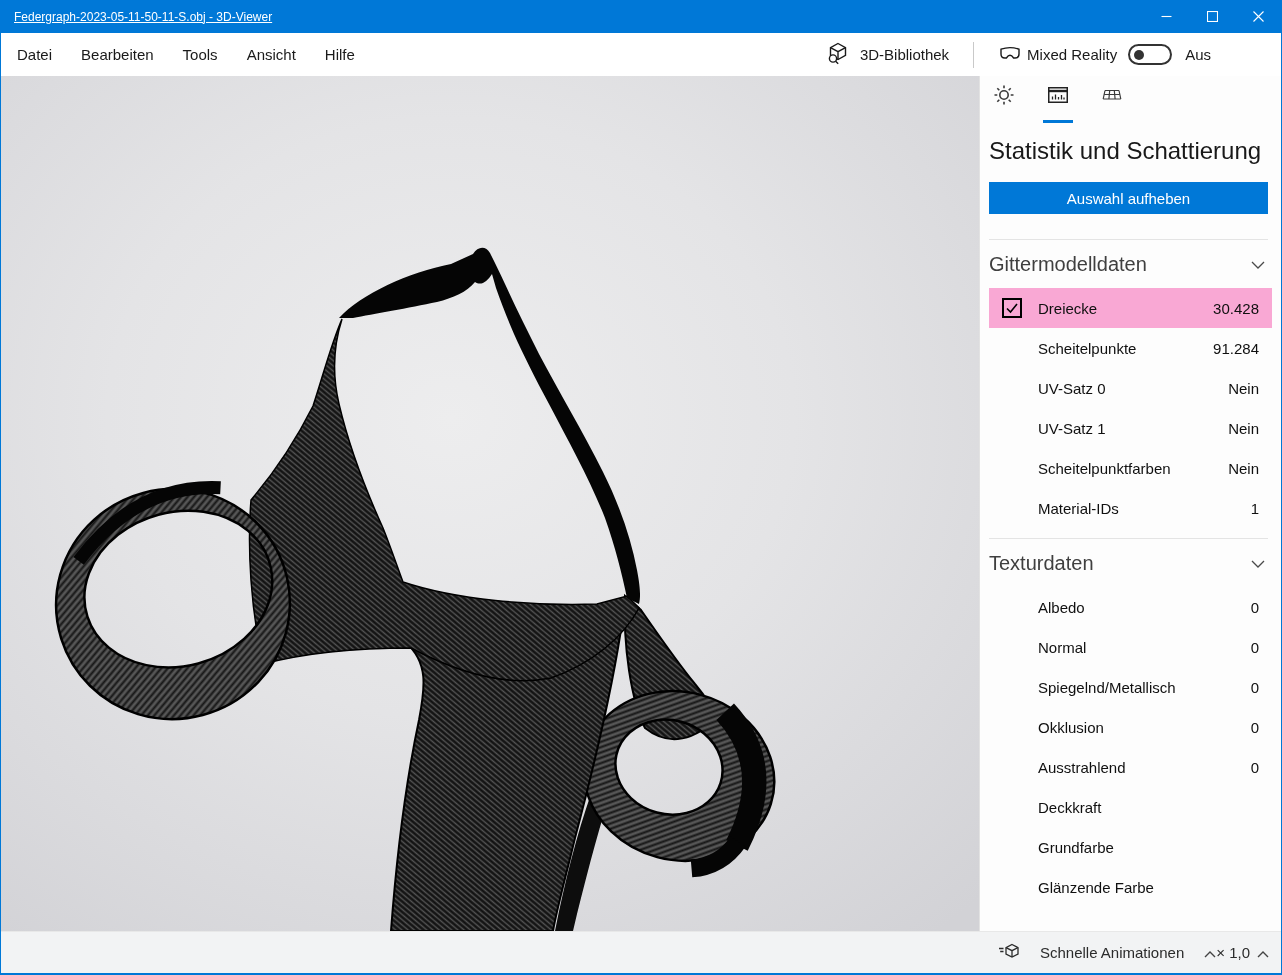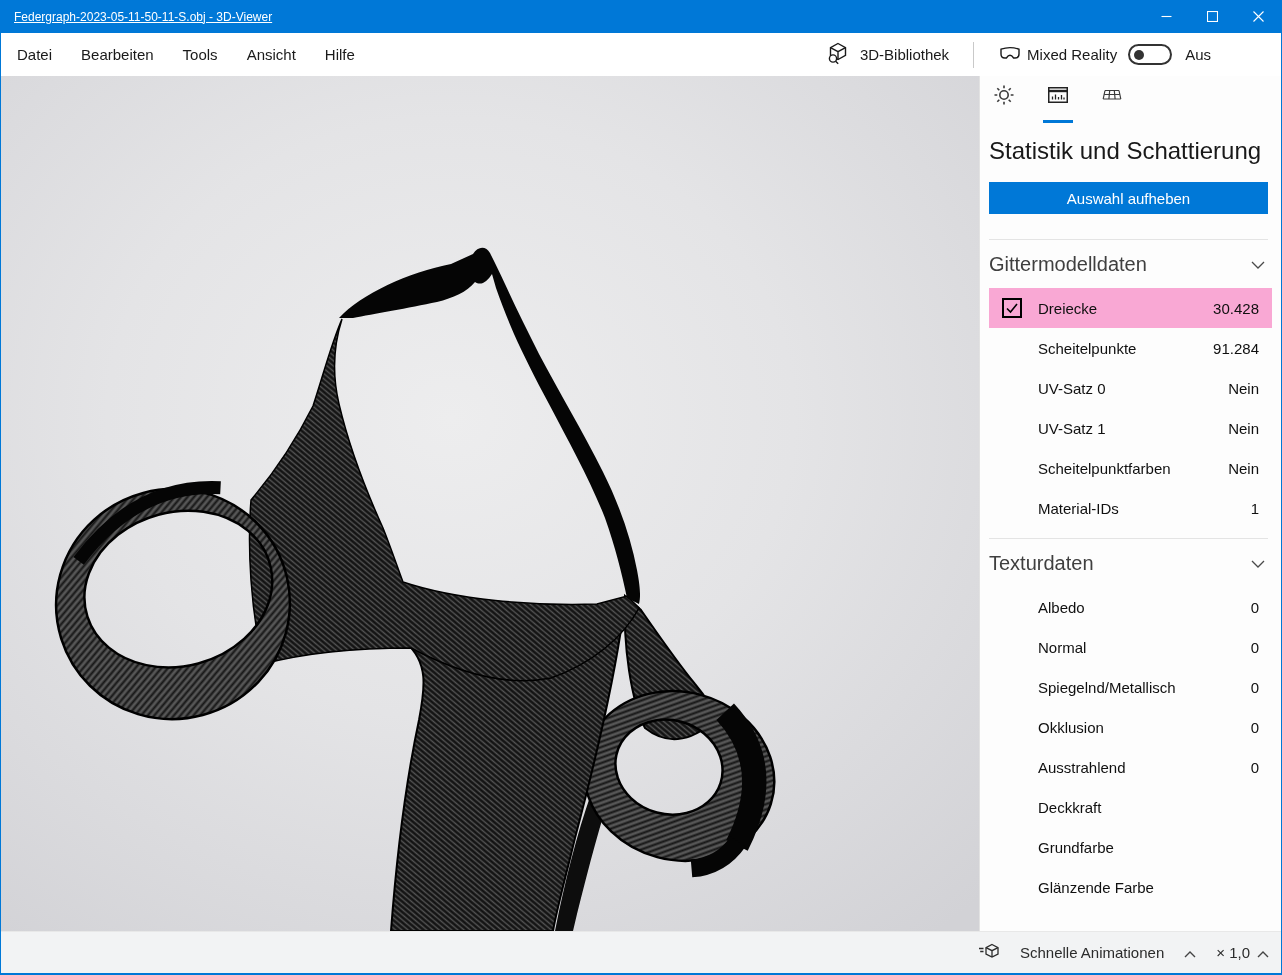--- a/index.html
+++ b/index.html
@@ -51,21 +51,21 @@
   .row-value { margin-left:auto; }
   .row.selected { background:#f9a8d4; }
   .checkbox { position:absolute; left:13px; top:50%; transform:translateY(-50%);
               width:20px; height:20px; border:2px solid #000; display:flex; align-items:center; justify-content:center; }
 
   
   .statusbar { height:42px; flex:0 0 auto; background:#f2f3f4; border-top:1px solid #e8e8e8;
                display:flex; align-items:center; justify-content:flex-end; padding-right:12px;
                font-size:15px; color:#2b2b2b; }
   .anim-group { display:flex; align-items:center; gap:20px; cursor:pointer; }
-  .speed-group { display:flex; align-items:center; gap:7px; margin-left:20px; cursor:pointer; }
+  .speed-group { display:flex; align-items:center; gap:7px; cursor:pointer; }
 </style>
 </head>
 <body>
 
 <div class="window">
 
   <div class="titlebar">
     <div class="titlebar-text">Federgraph-2023-05-11-50-11-S.obj - 3D-Viewer</div>
     <div class="win-btn">
       <span>

